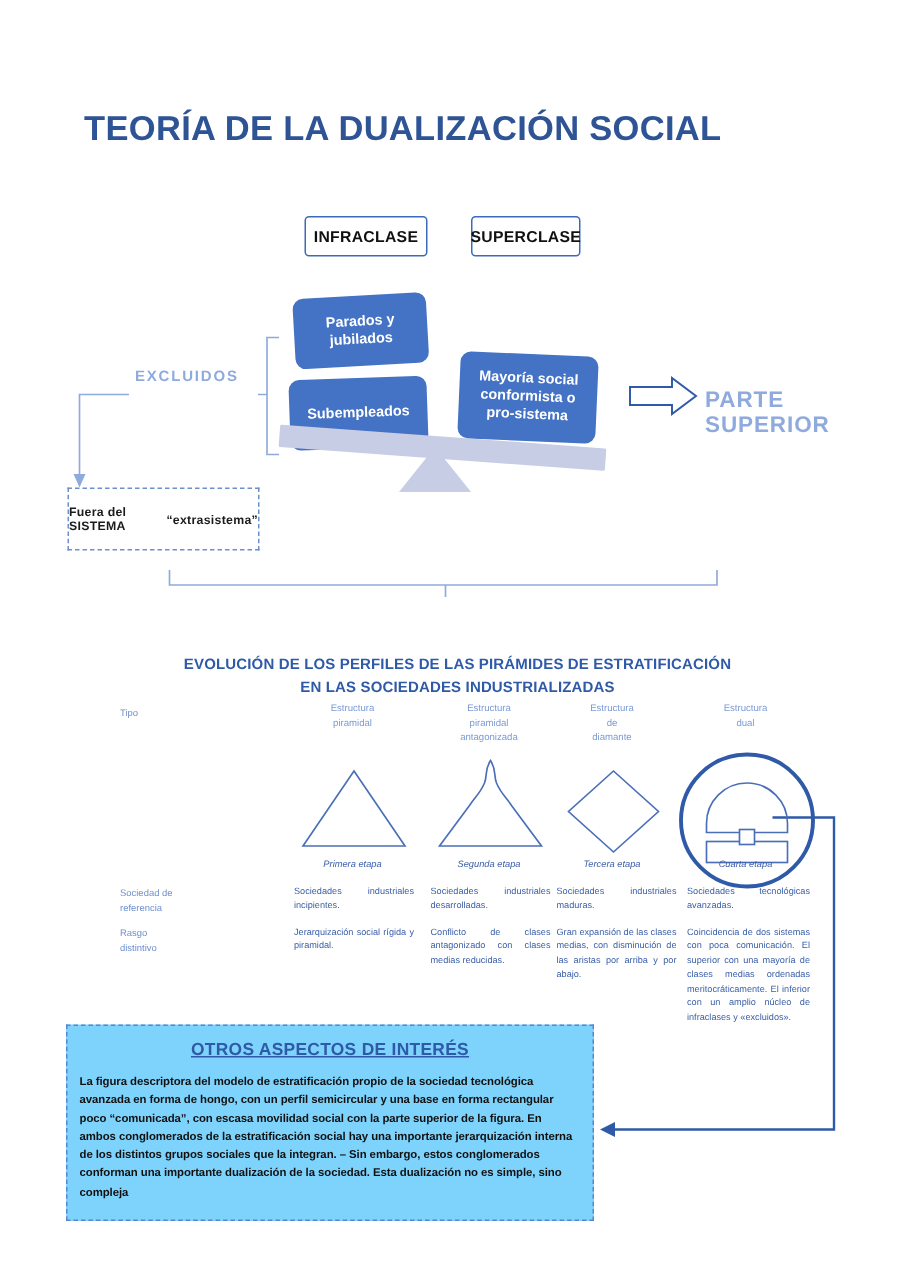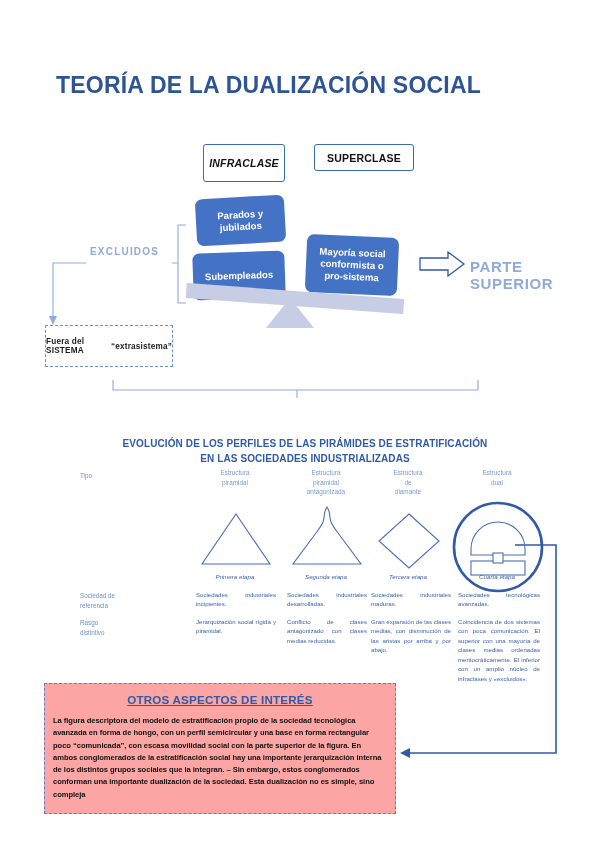--- a/index.html
+++ b/index.html
@@ -16,22 +16,22 @@
     font-size:23px;font-weight:bold;color:#2E5496;letter-spacing:.2px;
   }
 
   
   .topbox{
     position:absolute;border:1.4px solid #3C6AB8;border-radius:3px;
     background:#FFFFFF;color:#111;font-size:10.5px;font-weight:bold;
     display:flex;align-items:center;justify-content:center;
     letter-spacing:.2px;box-sizing:border-box;
   }
-  #box-infraclase{left:203px;top:144px;width:82px;height:38px;font-style:italic;}
-  #box-superclase{left:314px;top:144px;width:100px;height:27px;text-align:right;}
+  #box-infraclase{left:203px;top:144px;width:82px;height:27px;}
+  #box-superclase{left:314px;top:144px;width:73px;height:27px;text-align:right;}
 
   
   .bluebox{
     position:absolute;background:#4472C4;border-radius:7px;
     color:#ffffff;font-size:9.6px;font-weight:bold;line-height:1.22;
     display:flex;align-items:center;justify-content:center;text-align:center;
     box-sizing:border-box;padding:2px 5px;
   }
   #bx-parados{left:196px;top:197px;width:89px;height:47px;
      transform:rotate(-3.2deg);}
@@ -87,21 +87,21 @@
   }
   .cell{
     position:absolute;font-size:6.1px;color:#3A5FA8;line-height:1.55;
     text-align:justify;
   }
   svg{display:block;overflow:visible;}
 
   
   #notebox{
     position:absolute;left:44px;top:683px;width:352px;height:131px;
-    border:1px dashed #5B83D0;box-sizing:border-box;background:#fca5a5;
+    border:1px dashed #5B83D0;box-sizing:border-box;background:#7dd3fc;
   }
   .note-title{
     margin-top:9px;text-align:center;font-size:11.6px;font-weight:bold;
     color:#2F5AA8;text-decoration:underline;letter-spacing:.2px;
   }
   .note-body{
     margin:9px 10px 0 8px;font-size:7.6px;color:#111;line-height:1.62;
     font-weight:bold;letter-spacing:-.05px;
   }
 </style>

